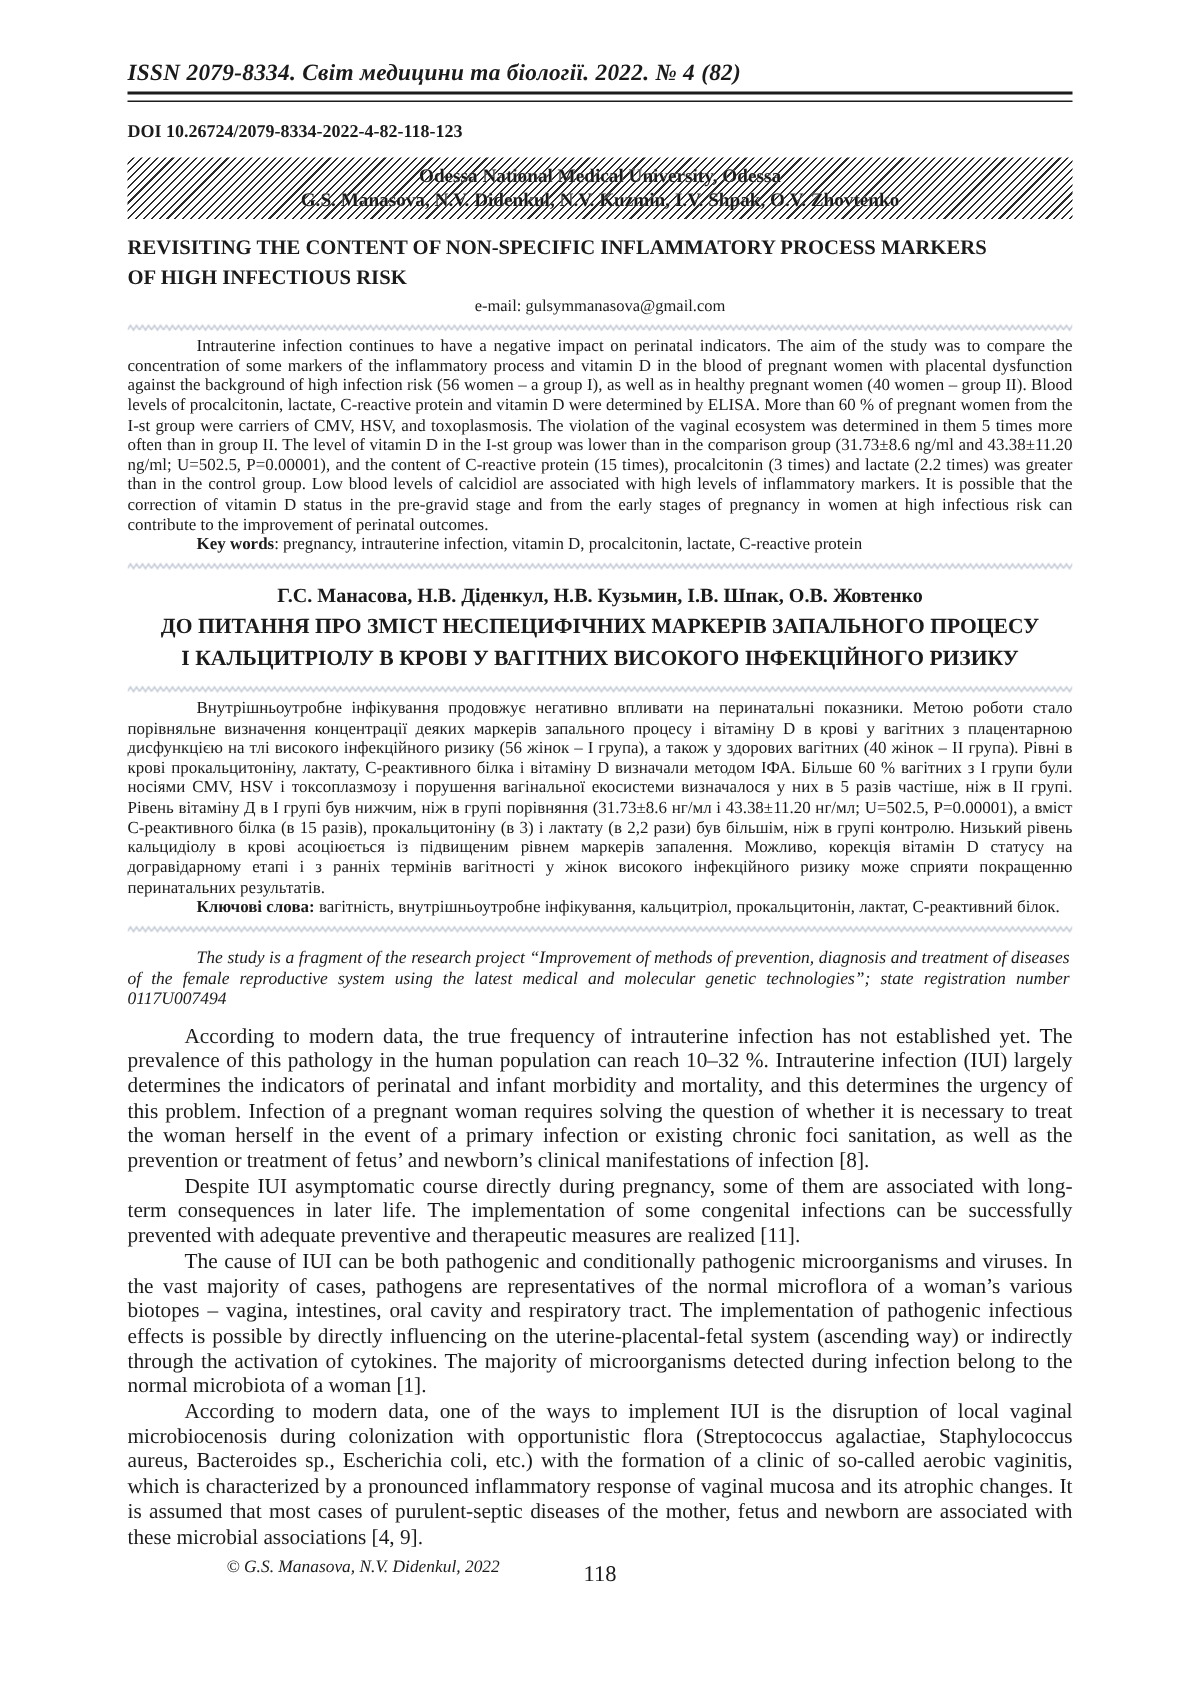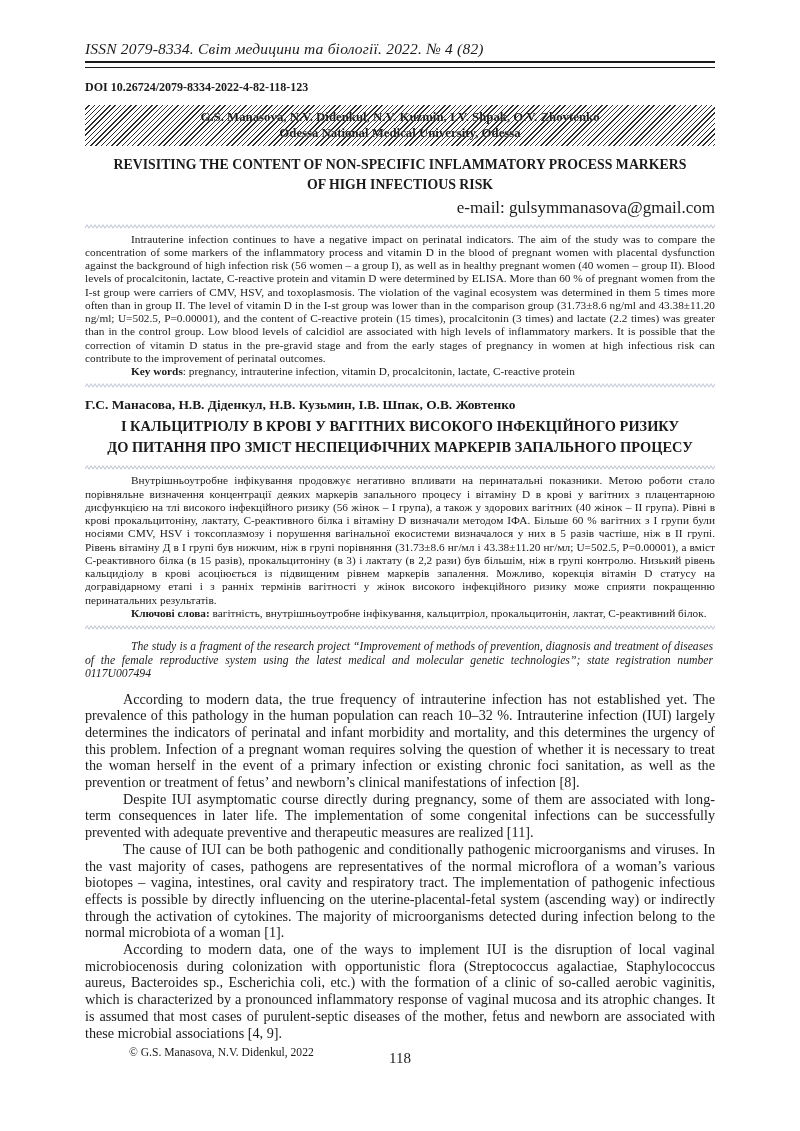--- a/index.html
+++ b/index.html
@@ -13,21 +13,21 @@
   }
   .page {
     position: relative;
     width: 800px;
     height: 1131px;
     padding: 40px 85px 0 85px;
   }
   
   .issn {
     font-size: 15.5px;
-    font-weight: normal;
+    font-weight: bold;
     font-style: italic;
     letter-spacing: 0.2px;
     padding-bottom: 3px;
     border-bottom: 2.5px solid #1c1c1c;
   }
   .rule2 {
     height: 5px;
     border-bottom: 1.8px solid #1c1c1c;
     margin-bottom: 12px;
   }
@@ -45,43 +45,43 @@
     font-weight: bold;
     font-size: 12.8px;
     line-height: 16px;
     background: repeating-linear-gradient(135deg,
       #ffffff 0px, #ffffff 2.7px,
       #2b2b2b 2.7px, #2b2b2b 3.7px);
   }
   .hatch-band div { text-shadow: 0 0 1px #ffffff; }
   .title-en {
     margin-top: 9px;
-    text-align: center;
+    text-align: left;
     font-size: 13.8px;
     font-weight: bold;
     line-height: 20px;
   }
   .title-en .tline, .title-uk .tline { display: block; }
   .email {
-    text-align: right;
-    font-size: 17px;
+    text-align: center;
+    font-size: 11px;
     margin-top: 3px;
     margin-bottom: 5px;
   }
   .zz { display: block; margin: 2px 0 3px 0; }
   .abstract {
     font-size: 11.3px;
     line-height: 13.25px;
     text-align: justify;
     margin-top: 3px;
     margin-bottom: 4px;
   }
   .abstract p.indent { text-indent: 46px; }
   .authors-uk {
-    text-align: left;
+    text-align: center;
     font-weight: bold;
     font-size: 13.4px;
     margin-top: 8px;
     margin-bottom: 3px;
   }
   .title-uk {
     text-align: center;
     font-weight: bold;
     font-size: 14.4px;
     line-height: 21px;
@@ -100,21 +100,21 @@
     line-height: 16.7px;
     text-align: justify;
   }
   .body-text p { text-indent: 38px; }
   .footer {
     position: relative;
     margin-top: 5px;
     height: 22px;
     font-size: 11.6px;
   }
-  .copyright { position: absolute; left: 44px; top: 0; }
+  .copyright { position: absolute; left: 66px; top: 0; font-style: italic; }
   .page-num {
     position: absolute;
     left: 0; right: 0;
     top: 4px;
     text-align: center;
     font-size: 15px;
   }
   .hidden-defs { position: absolute; width: 0; height: 0; }
 </style>
 </head>
@@ -131,22 +131,22 @@
 <div class="page">
 
   <div class="issn">ISSN 2079-8334. Світ медицини та біології. 2022. № 4 (82)</div>
   <div class="rule2"></div>
 
   <div class="doi-block">
     <div>DOI 10.26724/2079-8334-2022-4-82-118-123</div>
   </div>
 
   <div class="hatch-band">
+    <div>Odessa National Medical University, Odessa</div>
     <div>G.S. Manasova, N.V. Didenkul, N.V. Kuzmin, I.V. Shpak, O.V. Zhovtenko</div>
-    <div>Odessa National Medical University, Odessa</div>
   </div>
 
   <h1 class="title-en">
     <span class="tline">REVISITING THE CONTENT OF NON-SPECIFIC INFLAMMATORY PROCESS MARKERS</span>
     <span class="tline">OF HIGH INFECTIOUS RISK</span>
   </h1>
 
   <div class="email">e-mail: gulsymmanasova@gmail.com</div>
 
   <svg class="zz" width="630" height="7">
@@ -158,22 +158,22 @@
     <p class="indent"><b>Key words</b><span>: pregnancy, intrauterine infection, vitamin D, procalcitonin, lactate, C-reactive protein</span></p>
   </div>
 
   <svg class="zz" width="630" height="7">
       <rect width="630" height="7" fill="url(#zzpat)"></rect>
     </svg>
 
   <div class="authors-uk">Г.С. Манасова, Н.В. Діденкул, Н.В. Кузьмин, І.В. Шпак, О.В. Жовтенко</div>
 
   <h2 class="title-uk">
+    <span class="tline">ДО ПИТАННЯ ПРО ЗМІСТ НЕСПЕЦИФІЧНИХ МАРКЕРІВ ЗАПАЛЬНОГО ПРОЦЕСУ</span>
     <span class="tline">І КАЛЬЦИТРІОЛУ В КРОВІ У ВАГІТНИХ ВИСОКОГО ІНФЕКЦІЙНОГО РИЗИКУ</span>
-    <span class="tline">ДО ПИТАННЯ ПРО ЗМІСТ НЕСПЕЦИФІЧНИХ МАРКЕРІВ ЗАПАЛЬНОГО ПРОЦЕСУ</span>
   </h2>
 
   <svg class="zz" width="630" height="7">
       <rect width="630" height="7" fill="url(#zzpat)"></rect>
     </svg>
 
   <div class="abstract">
     <p class="indent">Внутрішньоутробне інфікування продовжує негативно впливати на перинатальні показники. Метою роботи стало порівняльне визначення концентрації деяких маркерів запального процесу і вітаміну D в крові у вагітних з плацентарною дисфункцією на тлі високого інфекційного ризику (56 жінок – І група), а також у здорових вагітних (40 жінок – ІІ група). Рівні в крові прокальцитоніну, лактату, С-реактивного білка і вітаміну D визначали методом ІФА. Більше 60 % вагітних з І групи були носіями CMV, HSV і токсоплазмозу і порушення вагінальної екосистеми визначалося у них в 5 разів частіше, ніж в ІІ групі. Рівень вітаміну Д в І групі був нижчим, ніж в групі порівняння (31.73±8.6 нг/мл і 43.38±11.20 нг/мл; U=502.5, P=0.00001), а вміст С-реактивного білка (в 15 разів), прокальцитоніну (в 3) і лактату (в 2,2 рази) був більшім, ніж в групі контролю. Низький рівень кальцидіолу в крові асоціюється із підвищеним рівнем маркерів запалення. Можливо, корекція вітамін D статусу на догравідарному етапі і з ранніх термінів вагітності у жінок високого інфекційного ризику може сприяти покращенню перинатальних результатів.</p>
     <p class="indent"><b>Ключові слова:</b><span> вагітність, внутрішньоутробне інфікування, кальцитріол, прокальцитонін, лактат, С-реактивний білок.</span></p>
   </div>

